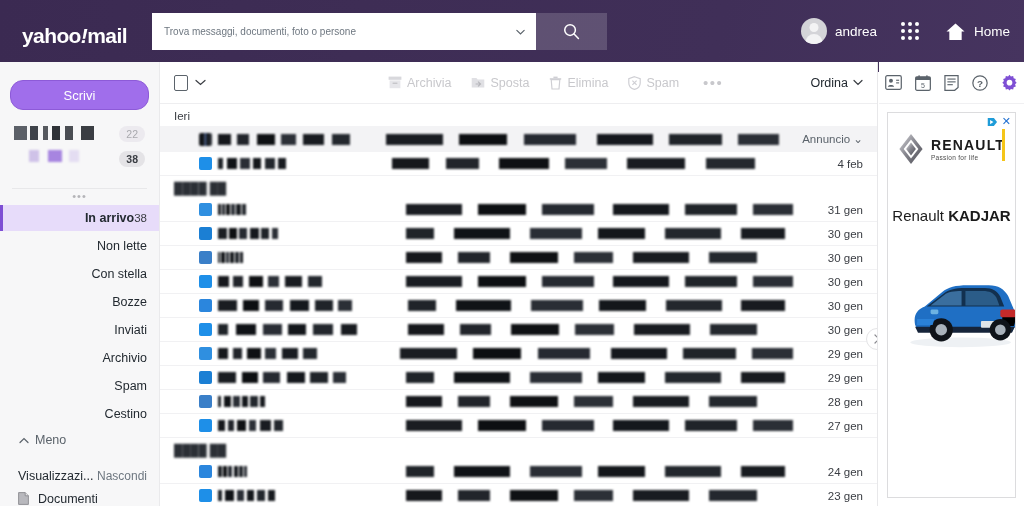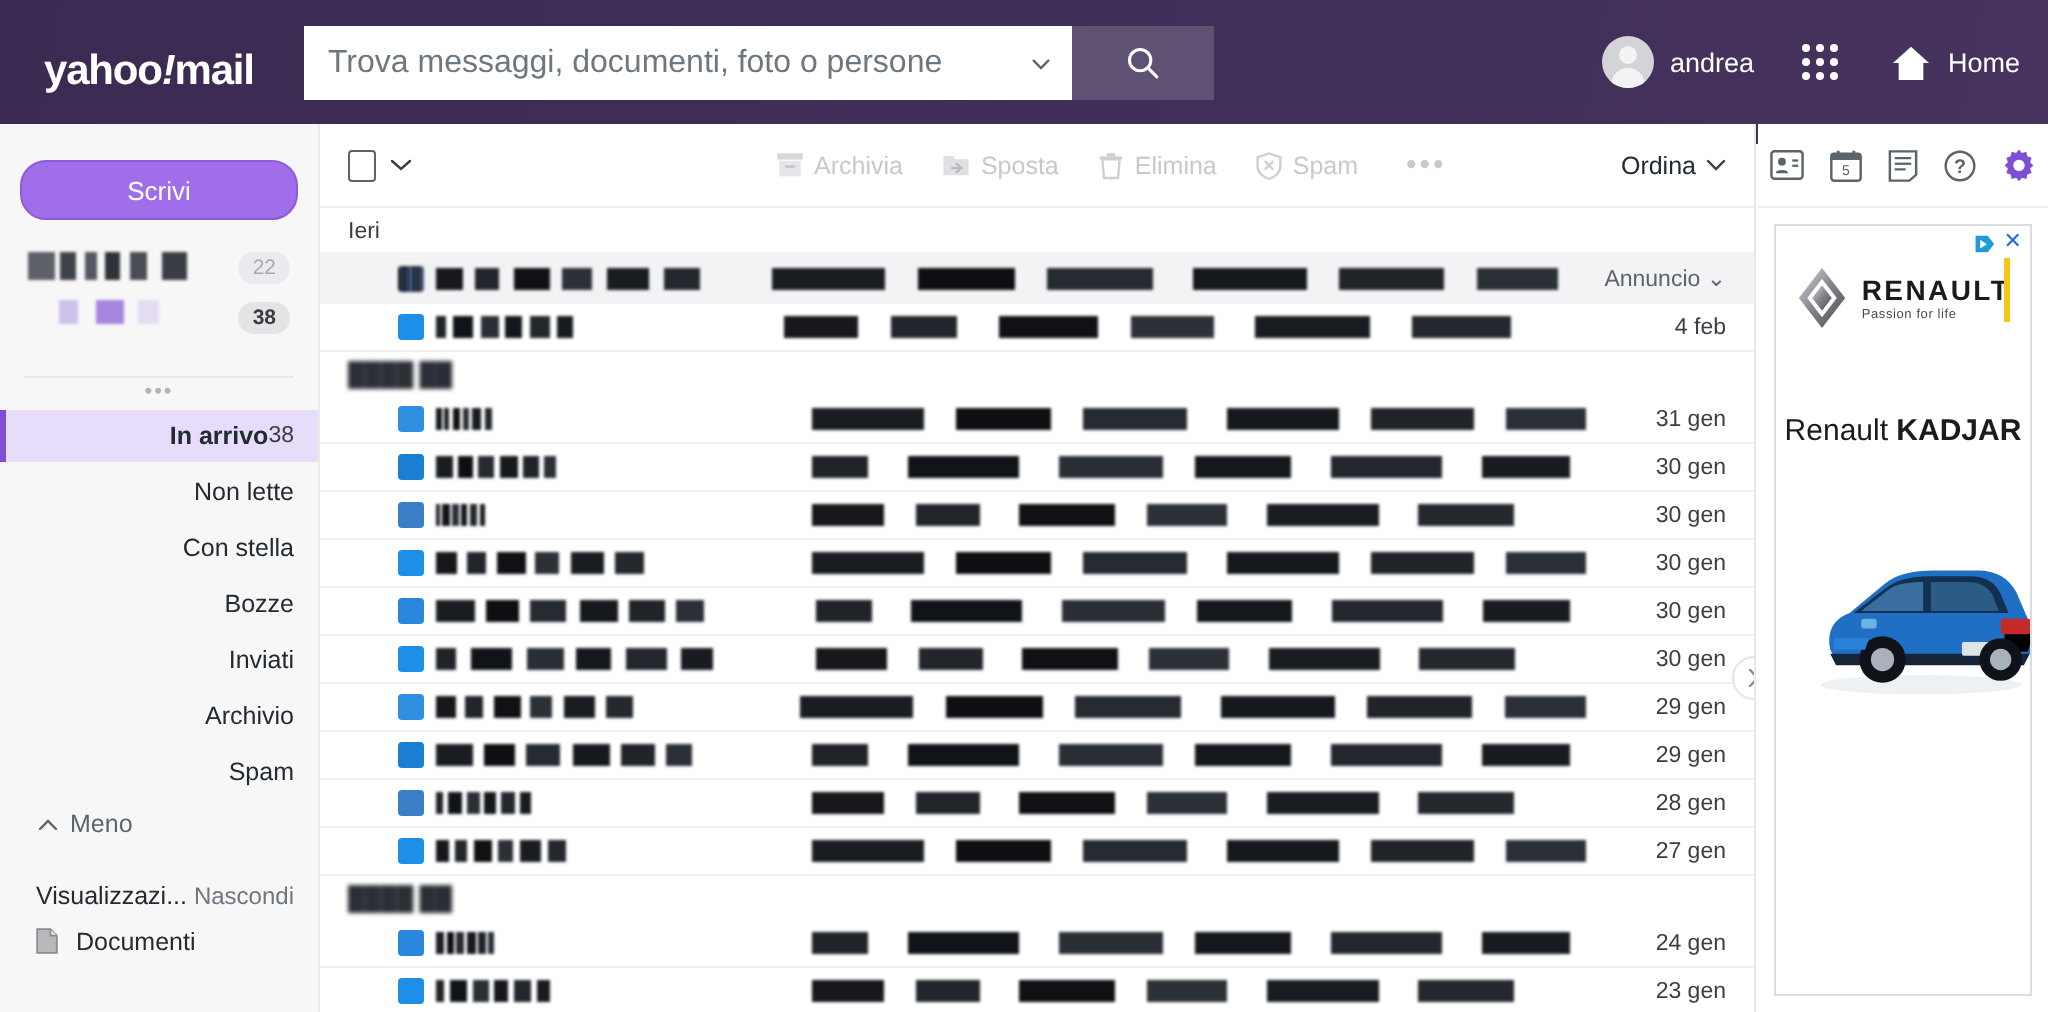--- a/index.html
+++ b/index.html
@@ -28,21 +28,21 @@
     position: absolute; left: 152px; top: 13px;
     width: 455px; height: 37px; display: flex;
   }
   .searchbox {
     flex: 1; background: #ffffff; border: none;
     display: flex; align-items: center; padding: 0 12px;
     position: relative;
   }
   .searchbox input {
     border: none; outline: none; width: 100%;
-    font-size: 16px; color: #232a31;
+    font-size: 10px; color: #232a31;
     font-family: "Liberation Sans", sans-serif;
     background: transparent;
   }
   .searchbox input::placeholder { color: #6e7780; }
   .search-chevron {
     position: absolute; right: 10px; top: 50%; transform: translateY(-50%);
     width: 11px; height: 11px;
   }
   .searchbtn {
     width: 71px; background: rgba(255,255,255,0.17);
@@ -348,20 +348,23 @@
     <span>Bozze</span>
   </div>
   <div class="folder">
     <span>Inviati</span>
   </div>
   <div class="folder">
     <span>Archivio</span>
   </div>
   <div class="folder">
     <span>Spam</span>
+  </div>
+  <div class="folder">
+    <span>Cestino</span>
   </div>
 
   <div class="folder-meno">
     <svg width="10" height="7" viewBox="0 0 10 7">
       <path d="M1 5.5 L5 1.5 L9 5.5" stroke="#5b636b" stroke-width="1.2" fill="none" stroke-linecap="round"></path>
     </svg>
     <span>Meno</span>
   </div>
 
   <div class="sec-head">

